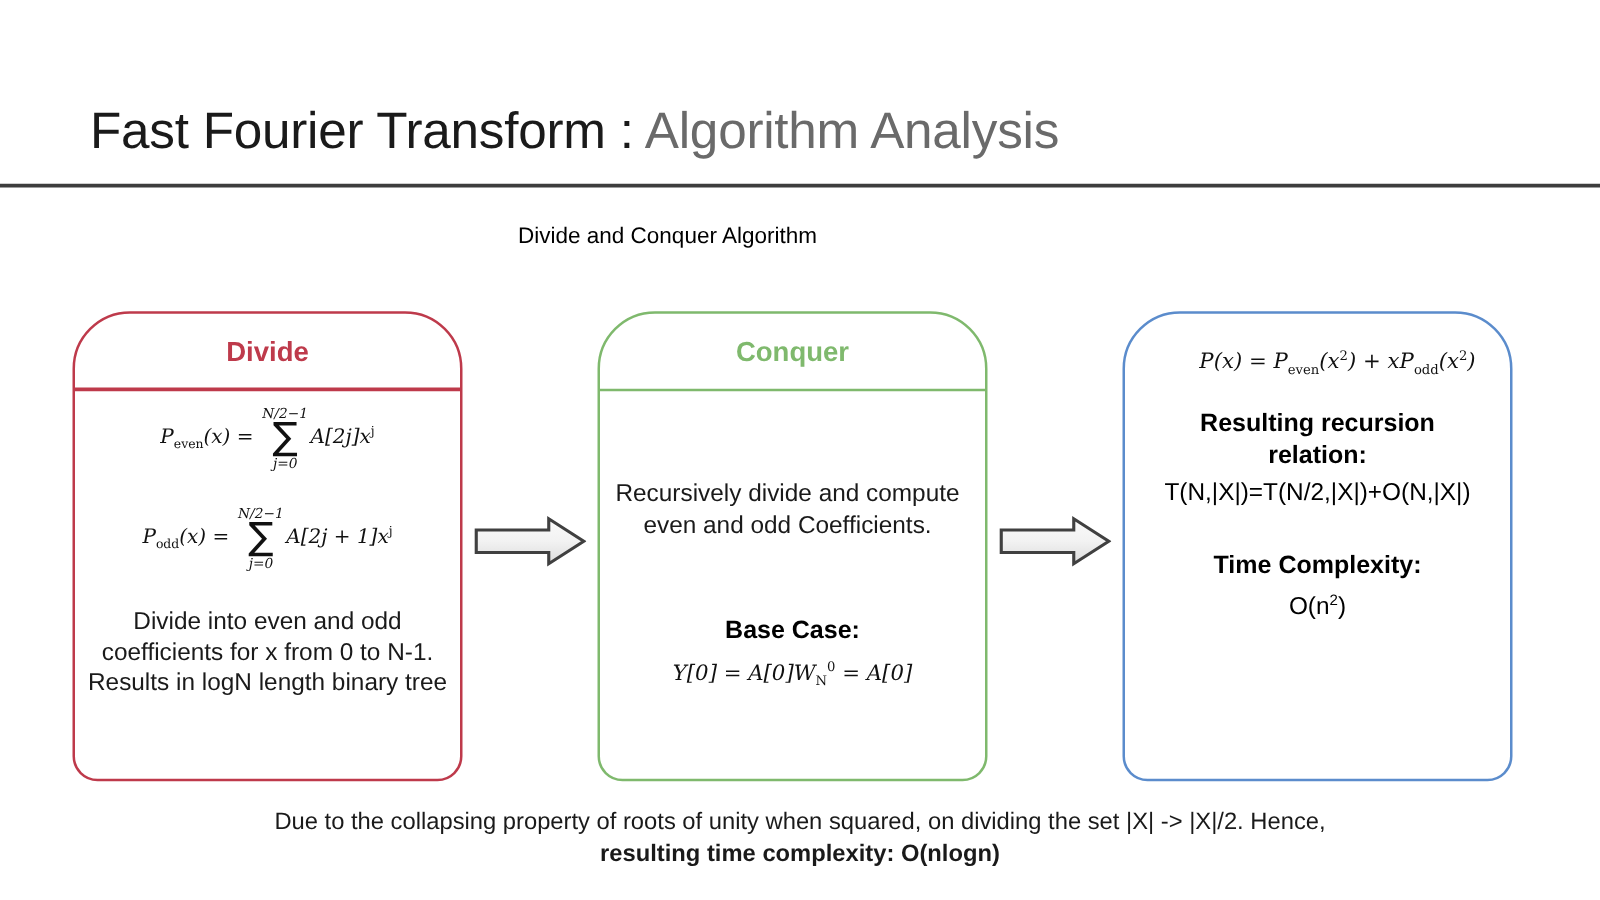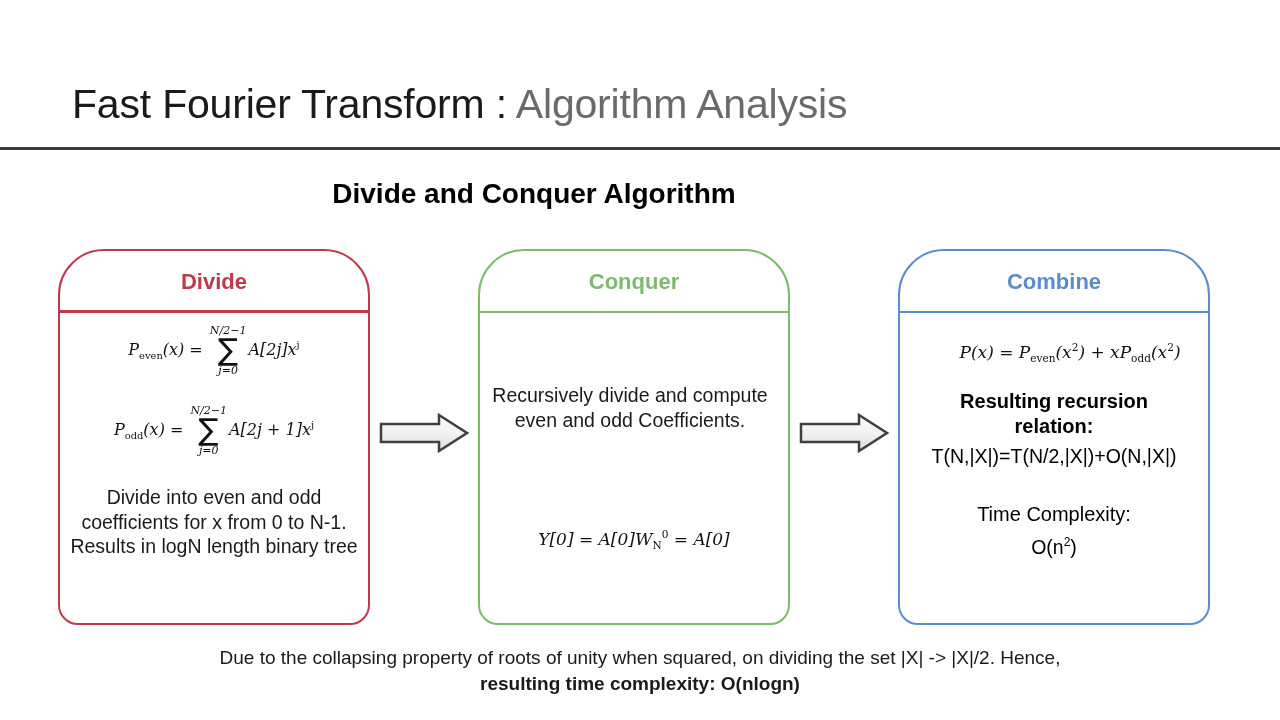--- a/index.html
+++ b/index.html
@@ -40,22 +40,22 @@
     background: #3d3d3d;
   }
 
   
   #diagram-heading {
     position: absolute;
     left: 0;
     top: 178px;
     width: 1068px;
     text-align: center;
-    font-size: 28px;
-    font-weight: bold;
+    font-size: 18px;
+    font-weight: normal;
     color: #000;
   }
 
   
   .stage-box {
     position: absolute;
     top: 249px;
     width: 312px;
     height: 376px;
     box-sizing: border-box;
@@ -170,21 +170,21 @@
     position: absolute;
     left: 0; right: 0;
     top: 132px;
     font-size: 19.5px;
   }
   #combine-tc-label {
     position: absolute;
     left: 0; right: 0;
     top: 190px;
     font-size: 20px;
-    font-weight: normal;
+    font-weight: bold;
   }
   #combine-tc-value {
     position: absolute;
     left: 0; right: 0;
     top: 222px;
     font-size: 19.5px;
   }
 
   
   .flow-arrow {
@@ -228,26 +228,26 @@
     <div id="formula-odd" class="math"><span>P</span><sub>odd</sub><span>(x) = </span><span class="sum-block"><span class="sum-lim">N/2−1</span><span class="sum-sign">∑</span><span class="sum-lim">j=0</span></span><span>A[2j + 1]x</span><sup>j</sup></div>
 
     <div id="divide-desc" class="body-text">Divide into even and odd coefficients for x from 0 to N-1. Results in logN length binary tree</div>
   </div>
 </div>
 
 <div class="stage-box" id="box-conquer">
   <div class="stage-header">Conquer</div>
   <div class="stage-body">
     <div id="conquer-desc" class="body-text">Recursively divide and compute even and odd Coefficients.</div>
+    <div id="conquer-basecase-label">Base Case:</div>
     <div id="conquer-basecase-formula" class="math"><span>Y[0] = A[0]W</span><sub>N</sub><sup>0</sup><span> = A[0]</span></div>
   </div>
 </div>
 
 <div class="stage-box" id="box-combine">
-  <div class="stage-header">Combine</div>
   <div class="stage-body">
 
     <div id="combine-formula" class="math"><span>P(x) = P</span><sub>even</sub><span>(x</span><sup>2</sup><span>) + xP</span><sub>odd</sub><span>(x</span><sup>2</sup><span>)</span></div>
 
     <div id="combine-recursion-label">Resulting recursion relation:</div>
     <div id="combine-recursion-formula">T(N,|X|)=T(N/2,|X|)+O(N,|X|)</div>
 
     <div id="combine-tc-label">Time Complexity:</div>
     <div id="combine-tc-value"><span>O(n</span><sup>2</sup><span>)</span></div>
   </div>

